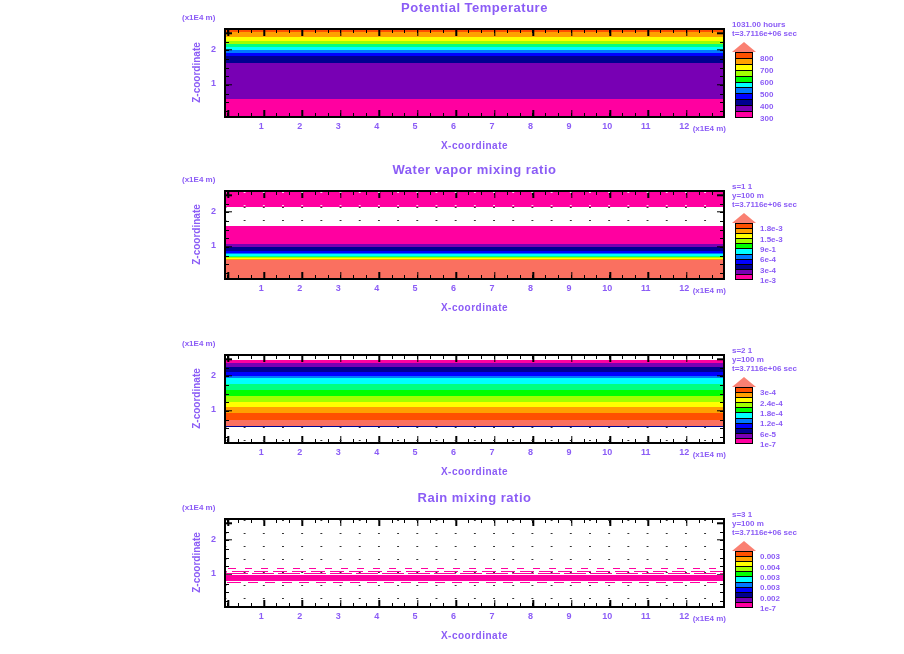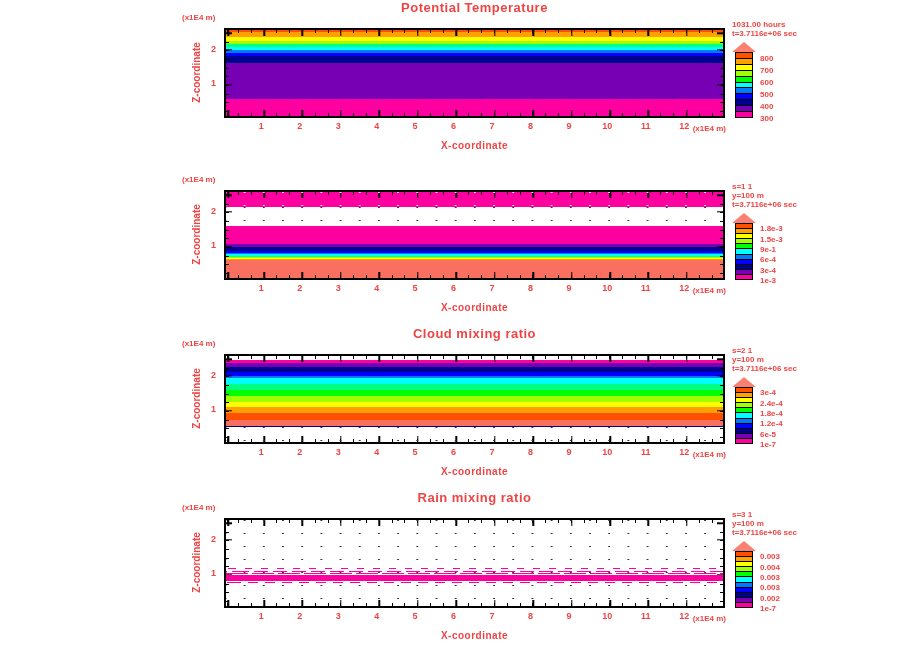--- a/index.html
+++ b/index.html
@@ -1,17 +1,17 @@
 <!DOCTYPE html>
 <html><head>
 <meta charset="utf-8">
 <style>
   html,body{margin:0;padding:0;background:#fff;}
   #canvas{position:relative;width:904px;height:654px;background:#fff;overflow:hidden;
-    font-family:"Liberation Sans",sans-serif;color:#ef4444;}
+    font-family:"Liberation Sans",sans-serif;color:#8b5cf6;}
   .plot{position:absolute;left:0;width:904px;height:162px;}
   .title{position:absolute;left:224px;top:0;width:501px;text-align:center;
     font-size:13px;font-weight:bold;letter-spacing:.5px;}
   .yunit{position:absolute;left:182px;top:13px;font-size:8px;font-weight:bold;white-space:nowrap;}
   .ylabel{position:absolute;left:146px;top:67px;width:100px;text-align:center;
     font-size:10px;font-weight:bold;transform:rotate(-90deg);}
   .ytick{position:absolute;width:18px;text-align:right;font-size:9px;font-weight:bold;left:198px;}
   .frame{position:absolute;left:224px;top:28px;width:501px;height:90px;
     border:2px solid #000;box-sizing:border-box;background:#fff;overflow:hidden;}
   .bands{position:absolute;left:0;top:0;right:0;}
@@ -109,20 +109,21 @@
       <div class="xtick" style="left: 443.55px;">6</div>
       <div class="xtick" style="left: 482px;">7</div>
       <div class="xtick" style="left: 520.45px;">8</div>
       <div class="xtick" style="left: 558.9px;">9</div>
       <div class="xtick" style="left: 597.35px;">10</div>
       <div class="xtick" style="left: 635.8px;">11</div>
       <div class="xtick" style="left: 674.25px;">12</div>
     </section>
 
   <section class="plot" style="top: 162px;">
+    <div class="title">Water vapor mixing ratio</div>
     <div class="yunit">(x1E4 m)</div>
     <div class="ylabel">Z-coordinate</div>
     <div class="frame">
       <div class="bands">
           <div class="band" style="height: 15px; background: rgb(255, 0, 160);"></div>
           <div class="band" style="height: 19px; background: rgb(255, 255, 255);"></div>
           <div class="band" style="height: 18px; background: rgb(255, 0, 160);"></div>
           <div class="band" style="height: 3px; background: rgb(120, 0, 180);"></div>
           <div class="band" style="height: 4px; background: rgb(0, 0, 144);"></div>
           <div class="band" style="height: 2px; background: rgb(0, 0, 255);"></div>
@@ -184,21 +185,20 @@
       <div class="xtick" style="left: 443.55px;">6</div>
       <div class="xtick" style="left: 482px;">7</div>
       <div class="xtick" style="left: 520.45px;">8</div>
       <div class="xtick" style="left: 558.9px;">9</div>
       <div class="xtick" style="left: 597.35px;">10</div>
       <div class="xtick" style="left: 635.8px;">11</div>
       <div class="xtick" style="left: 674.25px;">12</div>
     </section>
 
   <section class="plot" style="top: 326px;">
-    <div class="title">Cloud mixing ratio</div>
     <div class="yunit">(x1E4 m)</div>
     <div class="ylabel">Z-coordinate</div>
     <div class="frame">
       <div class="bands">
           <div class="band" style="height: 4px; background: rgb(255, 255, 255);"></div>
           <div class="band" style="height: 3px; background: rgb(255, 0, 160);"></div>
           <div class="band" style="height: 4px; background: rgb(120, 0, 180);"></div>
           <div class="band" style="height: 5px; background: rgb(0, 0, 144);"></div>
           <div class="band" style="height: 4px; background: rgb(0, 0, 255);"></div>
           <div class="band" style="height: 2px; background: rgb(0, 120, 255);"></div>

